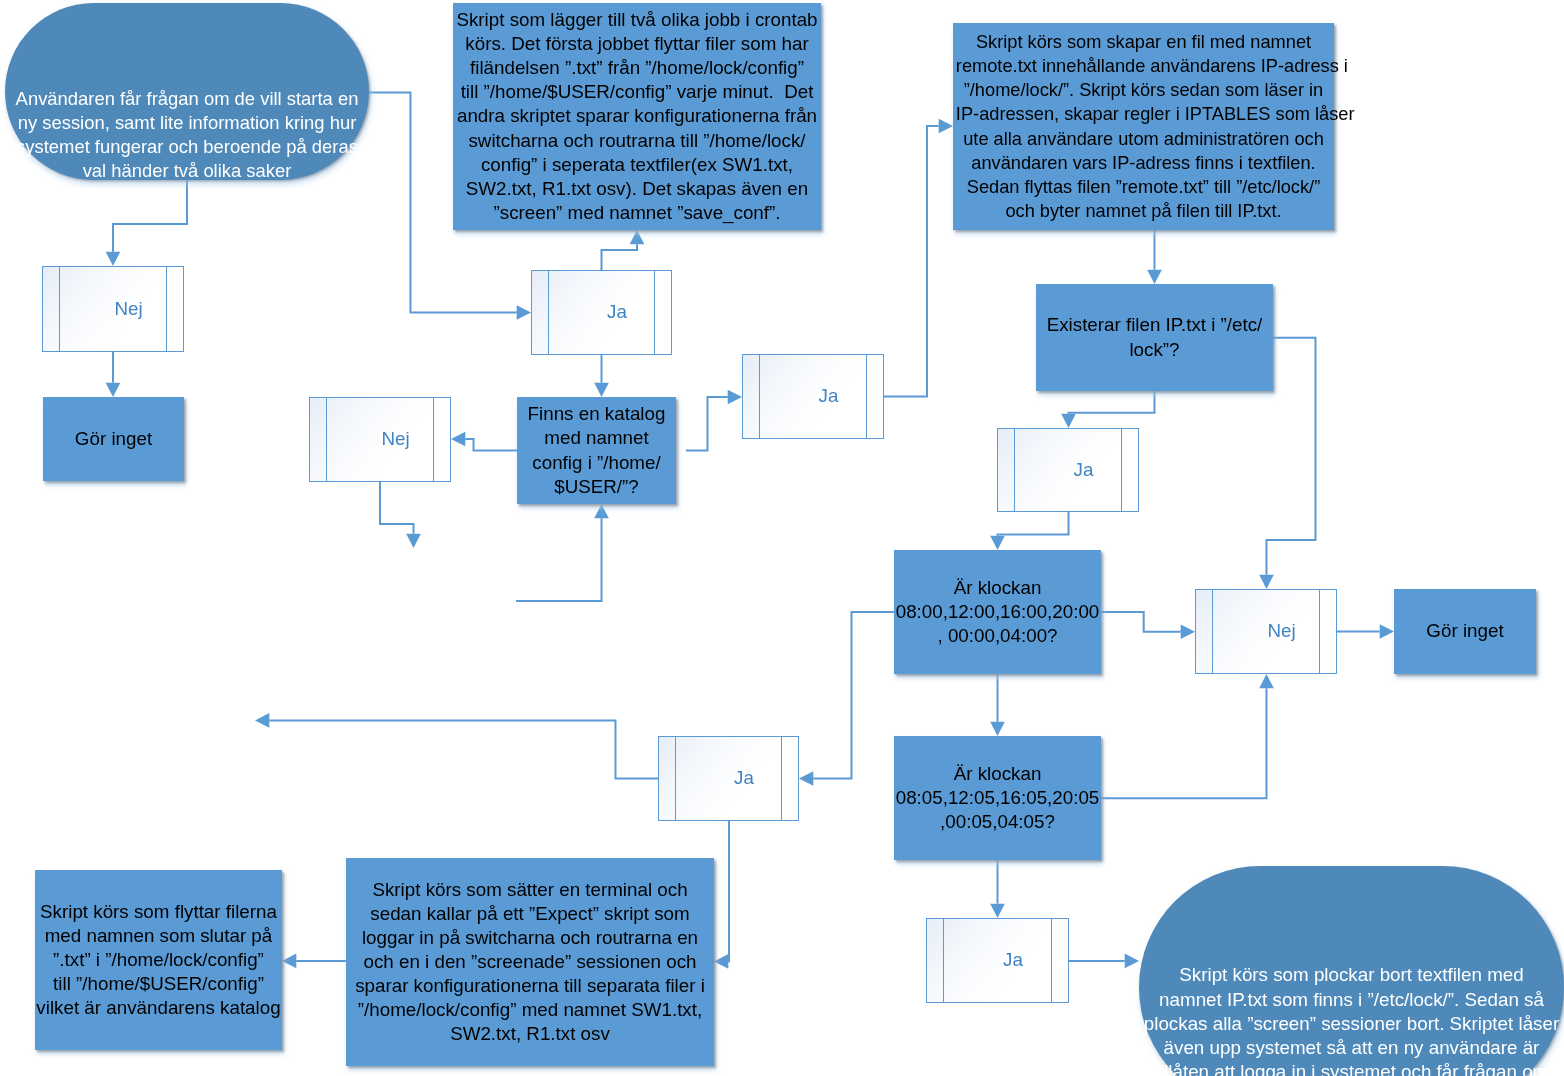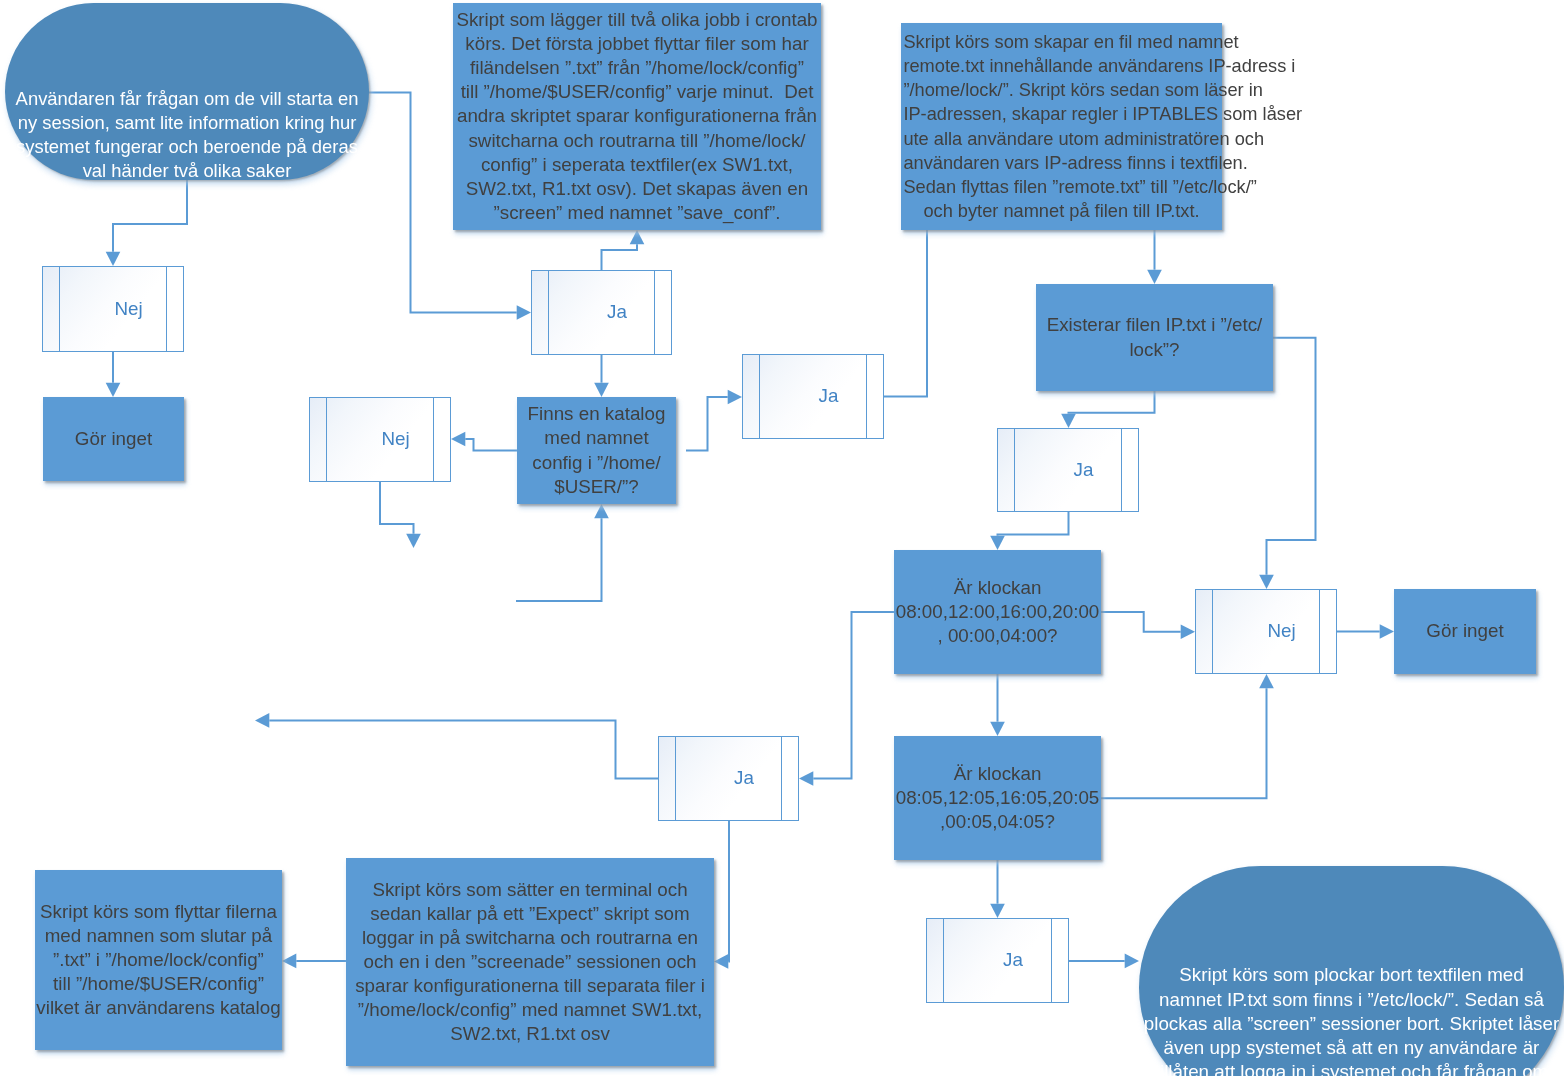--- a/index.html
+++ b/index.html
@@ -1,21 +1,21 @@
 <!DOCTYPE html>
 <html><head>
 <meta charset="utf-8">
 <title>Flowchart</title>
 <style>
   html,body{margin:0;padding:0;background:#ffffff;}
   #stage{position:relative;width:1564px;height:1076px;background:#ffffff;overflow:hidden;
          font-family:"Liberation Sans", sans-serif;}
   .node{position:absolute;box-sizing:border-box;display:flex;align-items:center;justify-content:center;}
   .node .lbl{width:100%;text-align:center;white-space:pre;transform-origin:center;}
-  .shape-process{background:#5B9BD5;color:#404040;
+  .shape-process{background:#5B9BD5;color:#000000;
      box-shadow:1.5px 1.5px 2px rgba(110,110,110,.50), 2px 4px 5px rgba(175,205,235,.75);}
   .shape-terminator{background:#4E89BA;color:#ffffff;border-radius:9999px;
      box-shadow:1.5px 1.5px 2px rgba(110,110,110,.45), 2px 4px 6px rgba(175,205,235,.75);align-items:flex-end;}
   .shape-predefined{background:linear-gradient(128deg,#E6EDF7 0%,#F2F6FB 22%,#FBFCFE 45%,#FFFFFF 62%);
      border:1px solid #5B9BD5;color:#4183C4;padding-left:31px;}
   .shape-predefined .bar{position:absolute;top:-1px;height:calc(100% + 2px);width:1px;background:#5B9BD5;}
   svg#wires{position:absolute;left:0;top:0;width:1564px;height:1076px;overflow:visible;pointer-events:none;}
   svg#wires path{fill:none;stroke:#5B9BD5;stroke-width:2;stroke-linecap:butt;stroke-linejoin:miter;}
   svg#wires polygon{fill:#5B9BD5;}
 </style>
@@ -141,21 +141,21 @@
       <div class="lbl" style="font-size:18.5px;line-height:24.1px;transform:scaleX(1.015);">Skript som lägger till två olika jobb i crontab
 körs. Det första jobbet flyttar filer som har
 filändelsen ”.txt” från ”/home/lock/config”
 till ”/home/$USER/config” varje minut.  Det
 andra skriptet sparar konfigurationerna från
 switcharna och routrarna till ”/home/lock/
 config” i seperata textfiler(ex SW1.txt,
 SW2.txt, R1.txt osv). Det skapas även en
 ”screen” med namnet ”save_conf”.</div>
     </div>
-  <div class="node shape-process" style="left:901px;top:23px;width:321px;height:207px;justify-content:flex-end;">
+  <div class="node shape-process" style="left:953px;top:23px;width:381px;height:207px;justify-content:flex-end;">
       <div class="lbl" style="font-size:18.5px;line-height:24.1px;transform:scaleX(0.985);">Skript körs som skapar en fil med namnet
 remote.txt innehållande användarens IP-adress i
 ”/home/lock/”. Skript körs sedan som läser in
 IP-adressen, skapar regler i IPTABLES som låser
 ute alla användare utom administratören och
 användaren vars IP-adress finns i textfilen.
 Sedan flyttas filen ”remote.txt” till ”/etc/lock/”
 och byter namnet på filen till IP.txt.</div>
     </div>
   <div class="node shape-predefined" style="left:531px;top:270px;width:141px;height:85px;">

